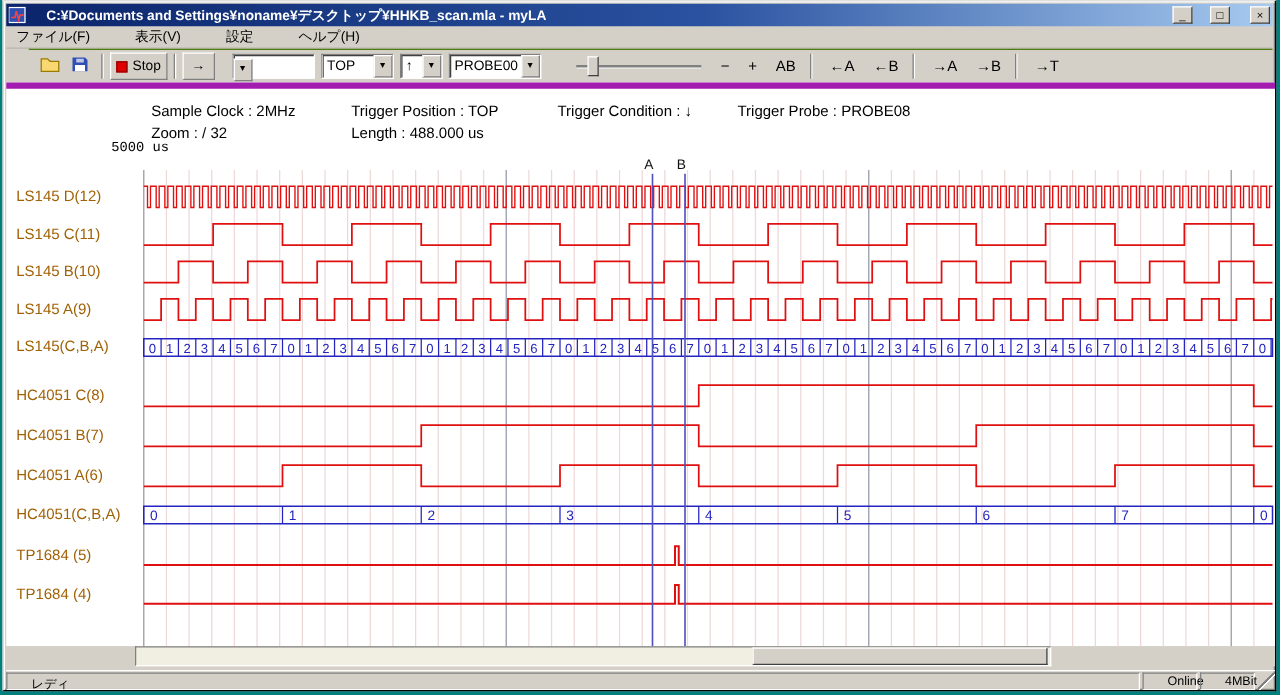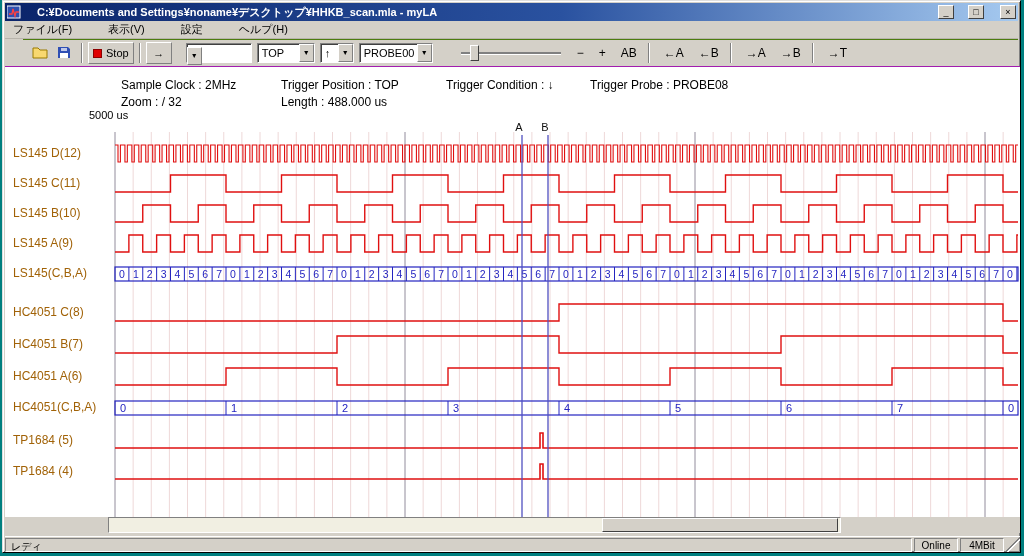--- a/index.html
+++ b/index.html
@@ -41,37 +41,37 @@
                  font-size:7px; line-height:16px; text-align:center; color:#000; flex:none; }
   .slider { width:100px; height:20px; position:relative; margin-left:28px; flex:none; }
   .slider-track { position:absolute; left:0; right:0; top:9px; height:3px; background:#808080;
                   border-bottom:1px solid #fff; }
   .slider-thumb { position:absolute; left:9px; top:2px; width:9px; height:16px; background:#d4d0c8;
                   border:1px solid; border-color:#fff #404040 #404040 #fff; }
   .flatbtn { background:transparent; border:none; padding:3px 6px; font-size:12px; color:#000; margin-left:3px; }
 
   
   .content { position:absolute; left:2px; top:65px; width:1015px; height:451px; background:#fff;
-             border-top:1px solid #a21caf; }
+             border-top:5px solid #a21caf; }
   .info-t { position:absolute; font-size:12px; color:#000; white-space:nowrap; }
-  .timescale { position:absolute; left:84px; top:42px; font-size:11px; color:#000; }
+  .timescale { position:absolute; left:84px; top:42px; font-size:11px; color:#000;font-family:Liberation Mono, monospace; }
   .ch-label { position:absolute; left:8px; font-size:12px; color:#a16207; white-space:nowrap; }
   #wave-svg { position:absolute; left:0; top:0; }
 
   
   .scrollrow { position:absolute; left:2px; top:516px; width:1015px; height:16px; background:#d4d0c8; }
   .hscroll { position:absolute; left:103px; top:0; width:733px; height:16px;
              background:#f1efe2; border:1px solid; border-color:#808080 #fff #fff #808080; }
   .hthumb { position:absolute; left:493px; top:0; width:236px; height:14px; background:#d4d0c8;
             border:1px solid; border-color:#fff #404040 #404040 #fff; }
 
   
   .statusbar { position:absolute; left:2px; top:535px; width:1015px; height:16px;
                display:flex; align-items:stretch; gap:2px; border-top:1px solid #fff; padding-top:1px; font-size:10px; }
-  .status-pane { border:1px solid; border-color:#808080 #fff #fff #808080; padding:1px 5px; white-space:nowrap; }
+  .status-pane { border:1px solid; border-color:#808080 #fff #fff #808080; padding:1px 19px; white-space:nowrap; }
   .status-left { flex:1; }
   .status-box { width:44px; text-align:center; flex:none; }
   .grip { width:14px; flex:none; background:
           linear-gradient(135deg, transparent 0 45%, #808080 45% 52%, #fff 52% 58%, transparent 58%); }
 </style>
 </head>
 <body>
 
 <div class="window">
 

